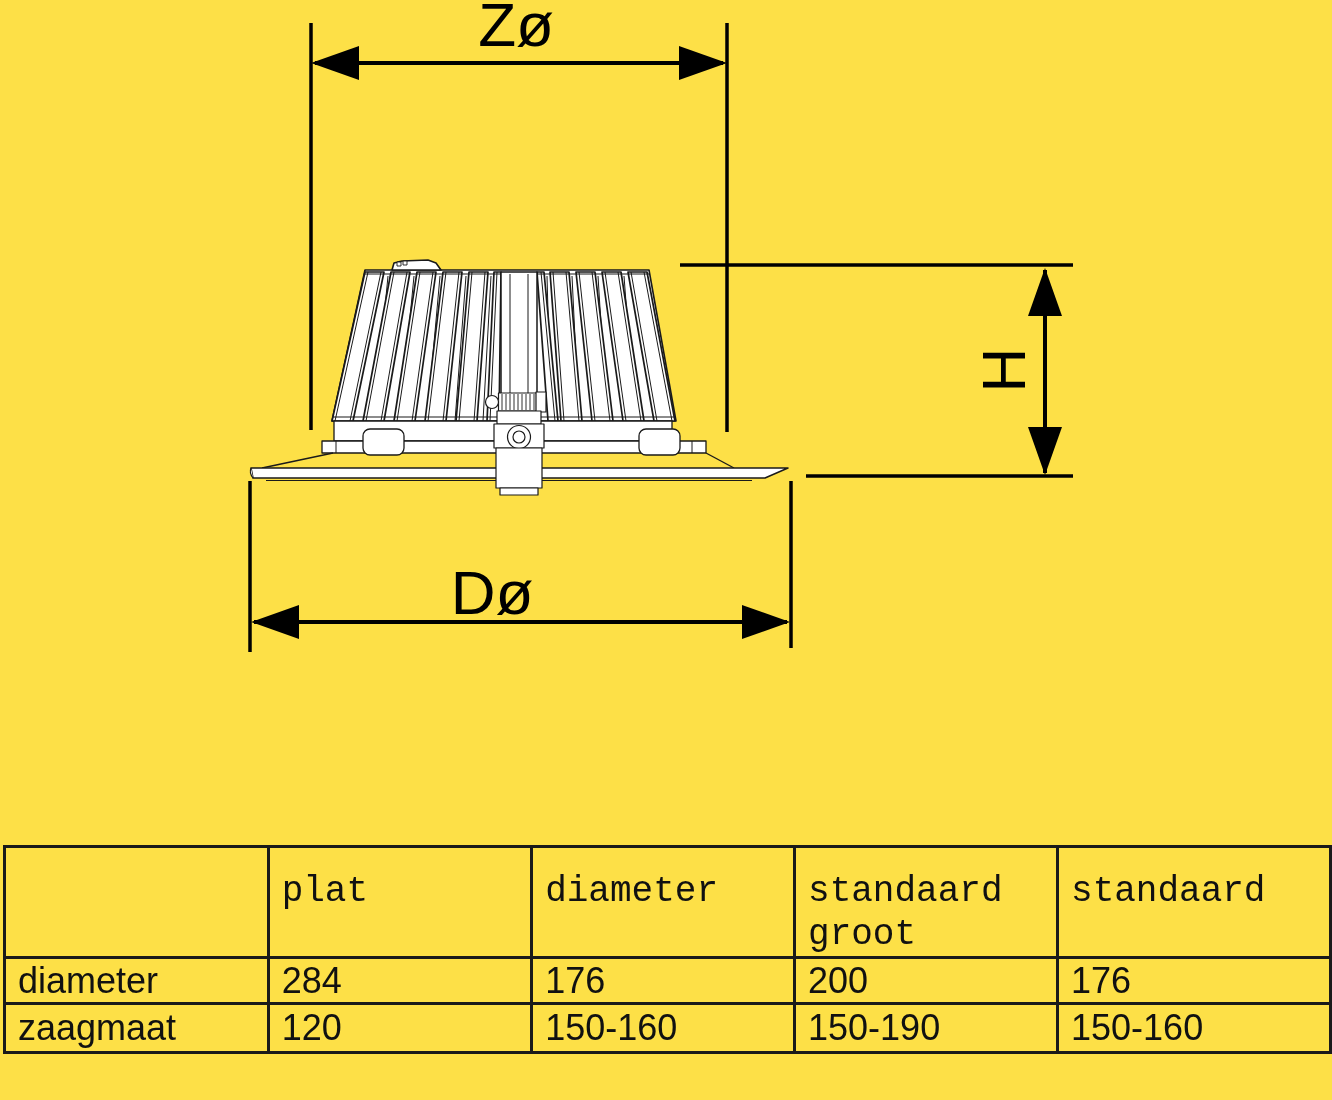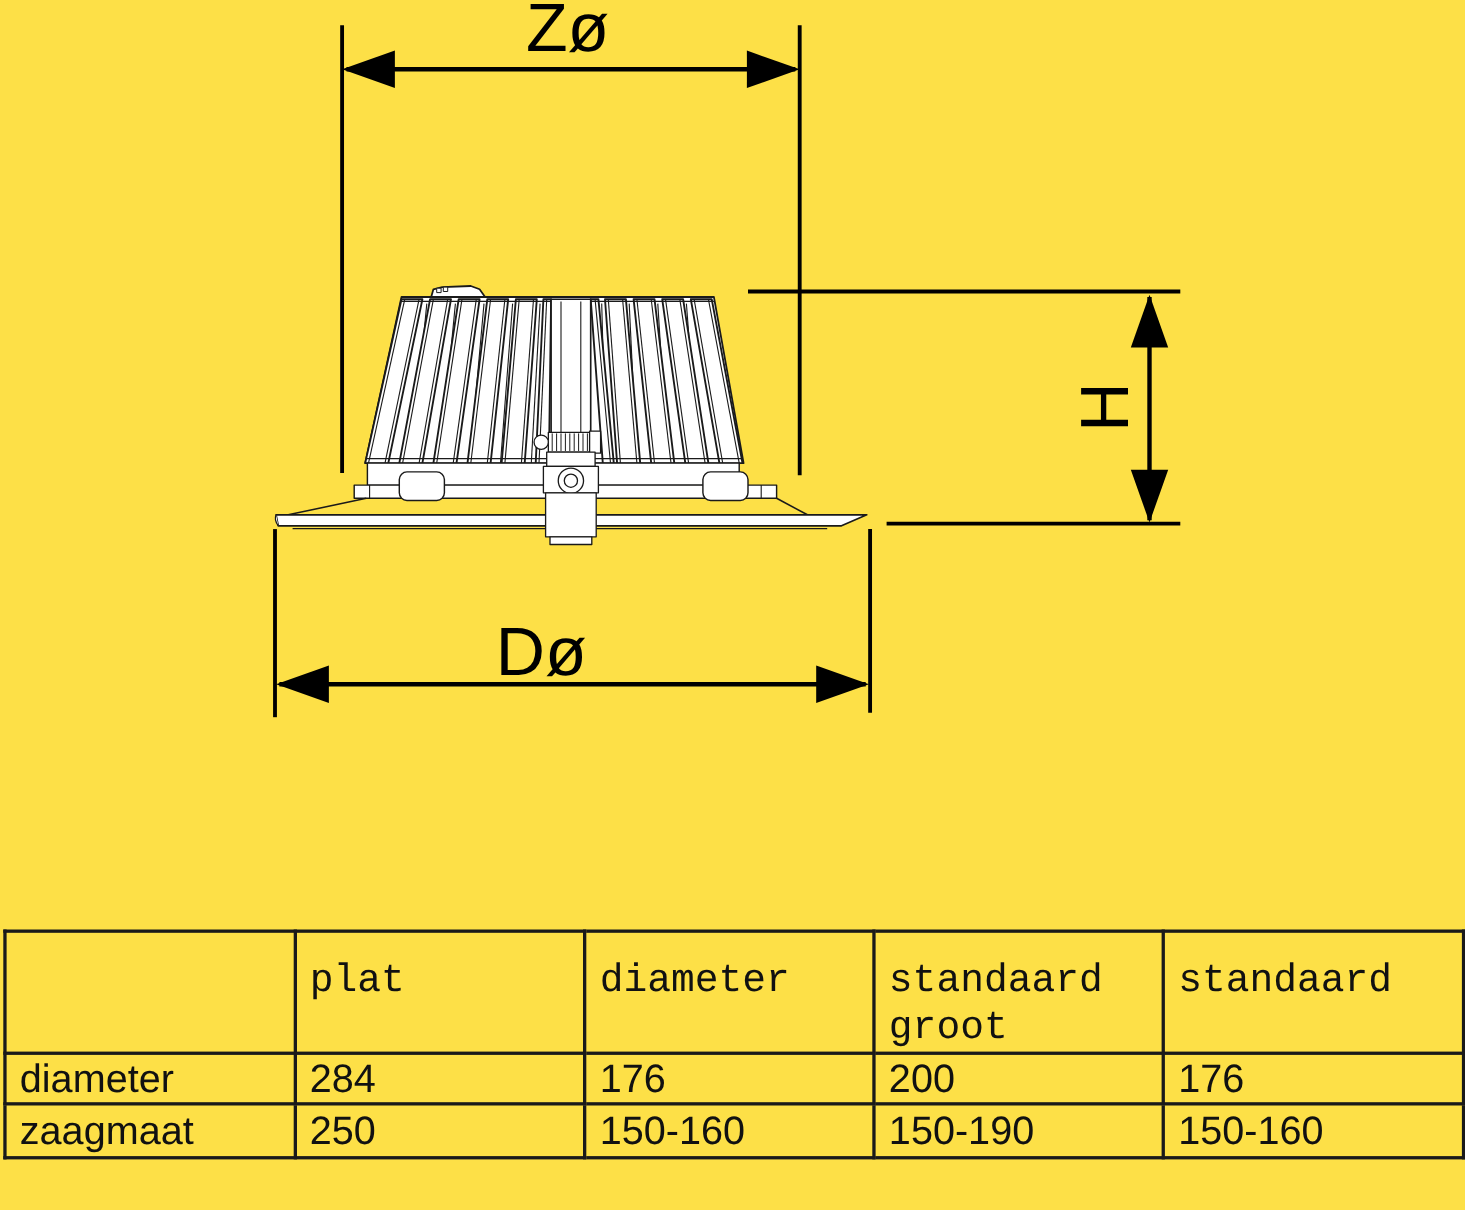--- a/index.html
+++ b/index.html
@@ -161,20 +161,20 @@
     </tr>
     <tr style="height:46px">
       <td>diameter</td>
       <td>284</td>
       <td>176</td>
       <td>200</td>
       <td>176</td>
     </tr>
     <tr style="height:49px">
       <td>zaagmaat</td>
-      <td>250</td>
+      <td>120</td>
       <td>150-160</td>
       <td>150-190</td>
       <td>150-160</td>
     </tr>
   </tbody>
     </table>
 </div>
 
 </body></html>

